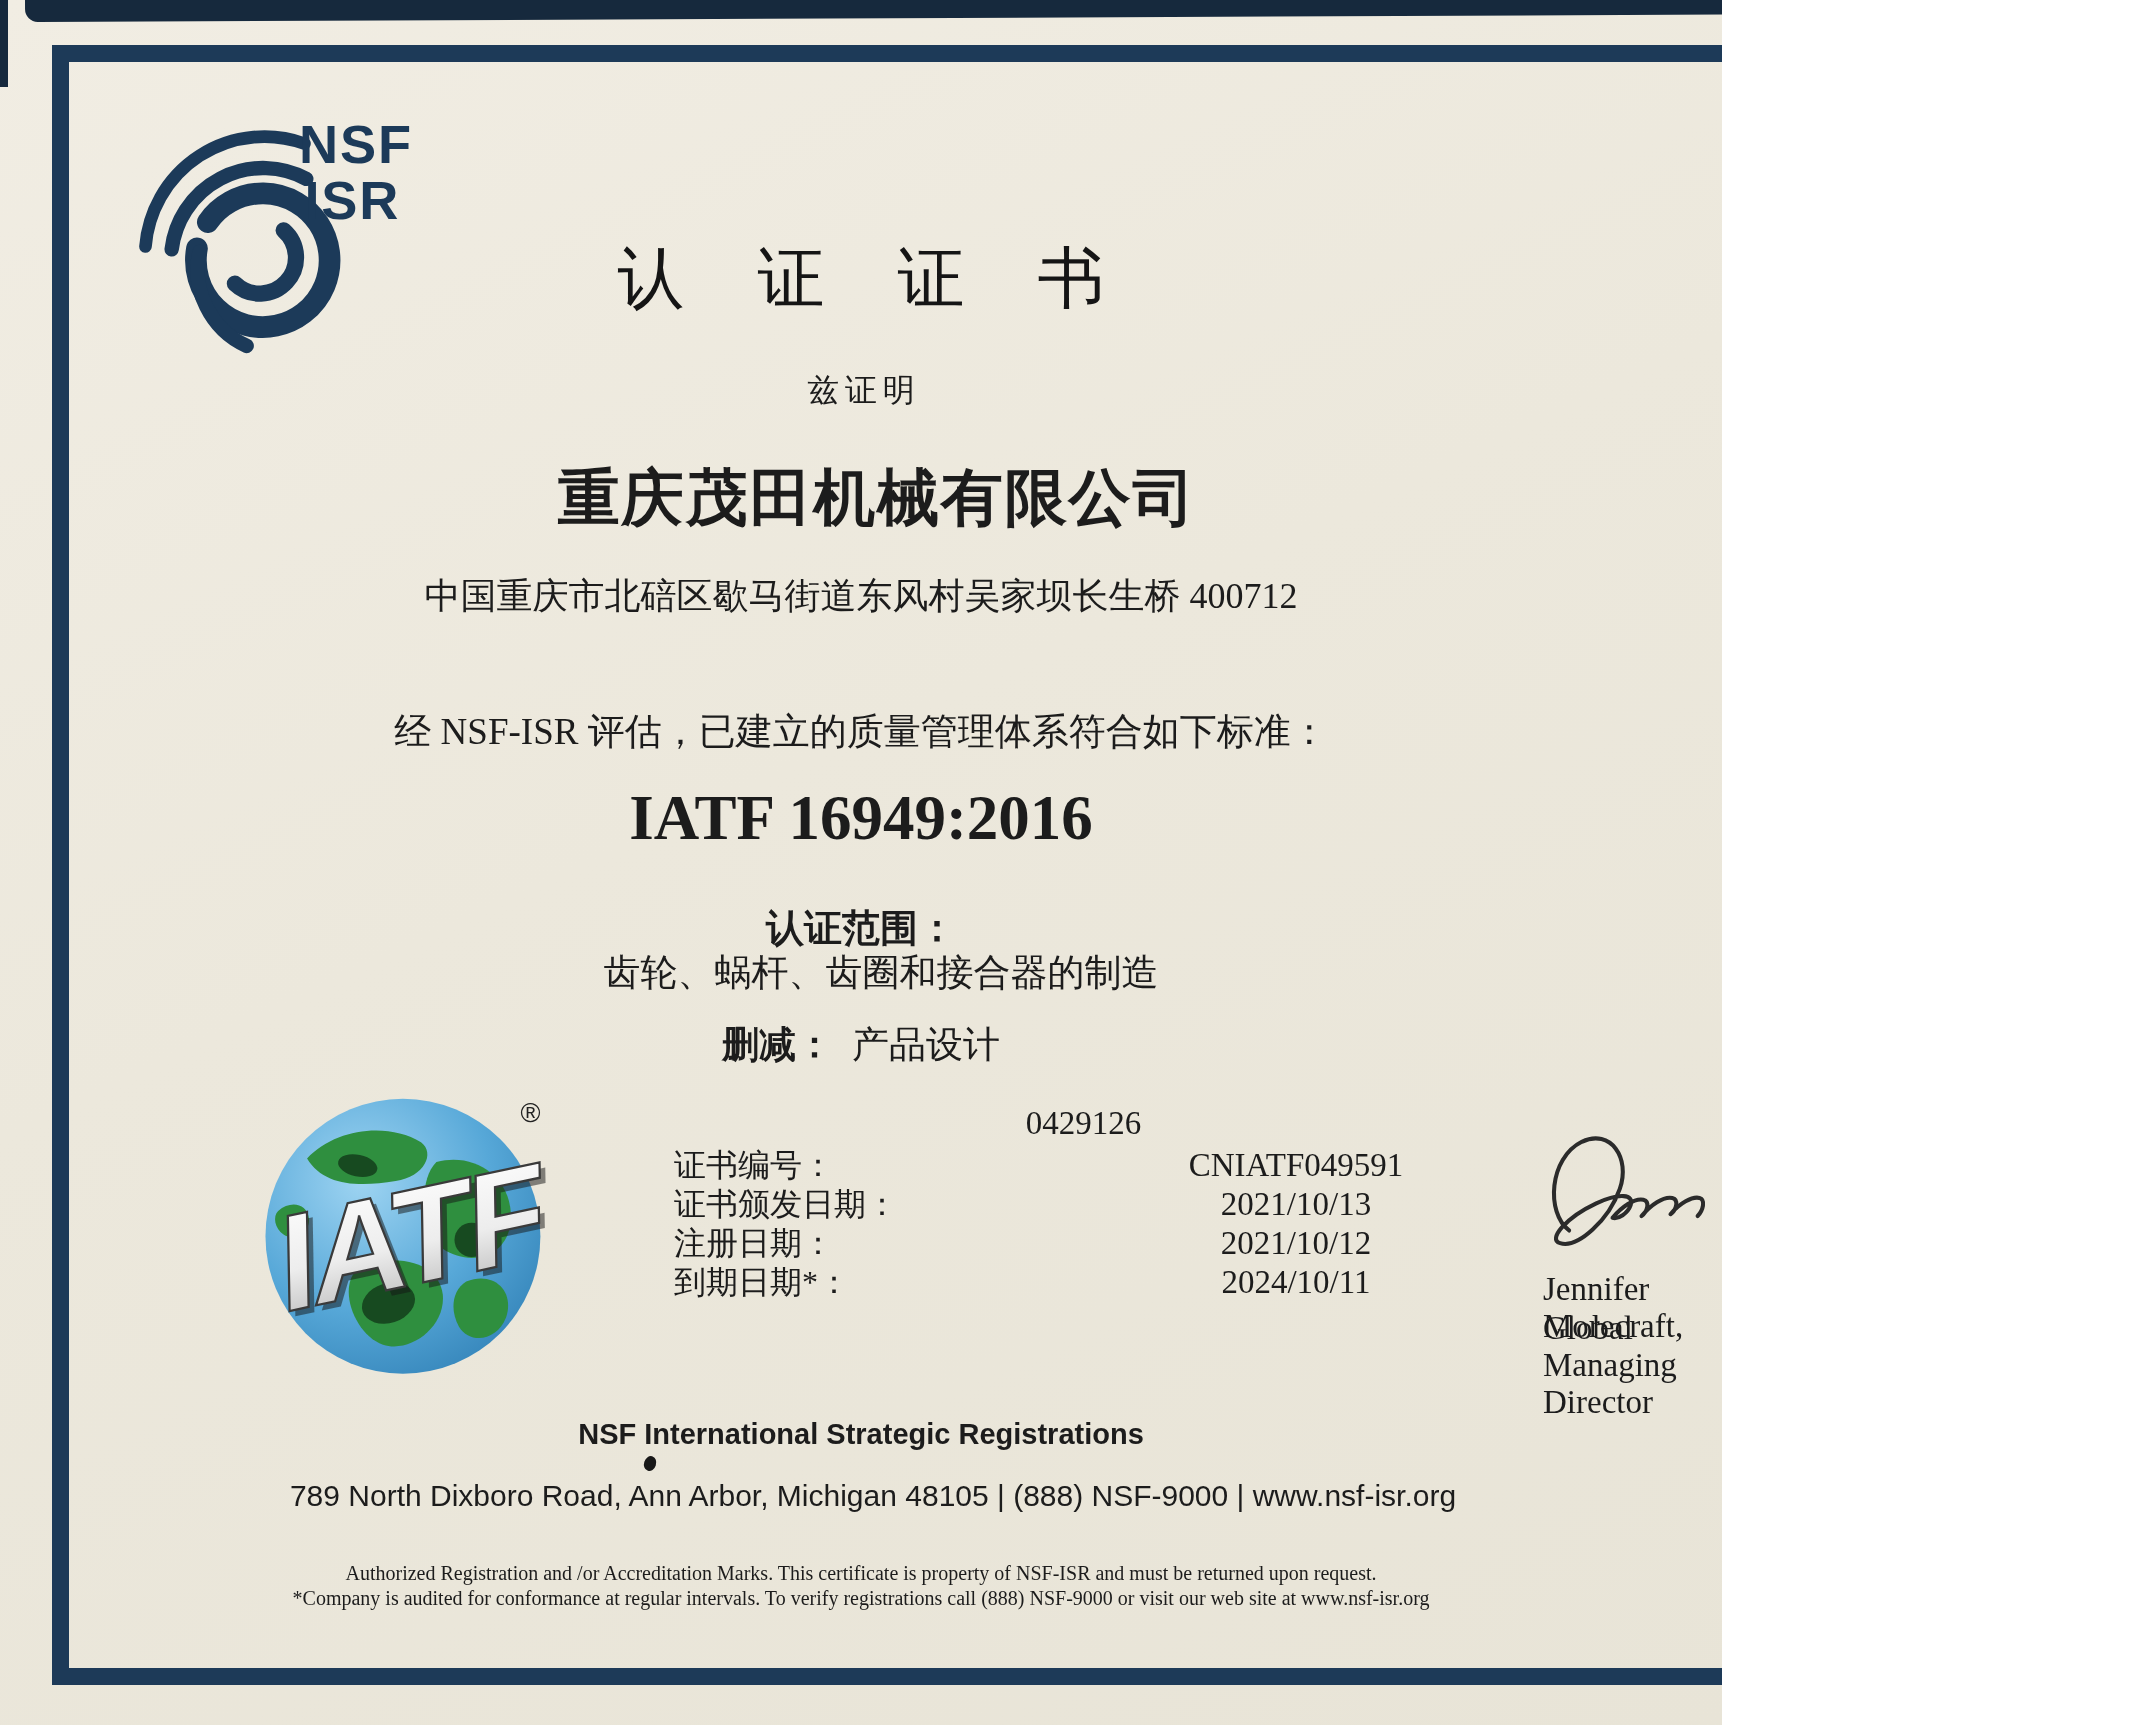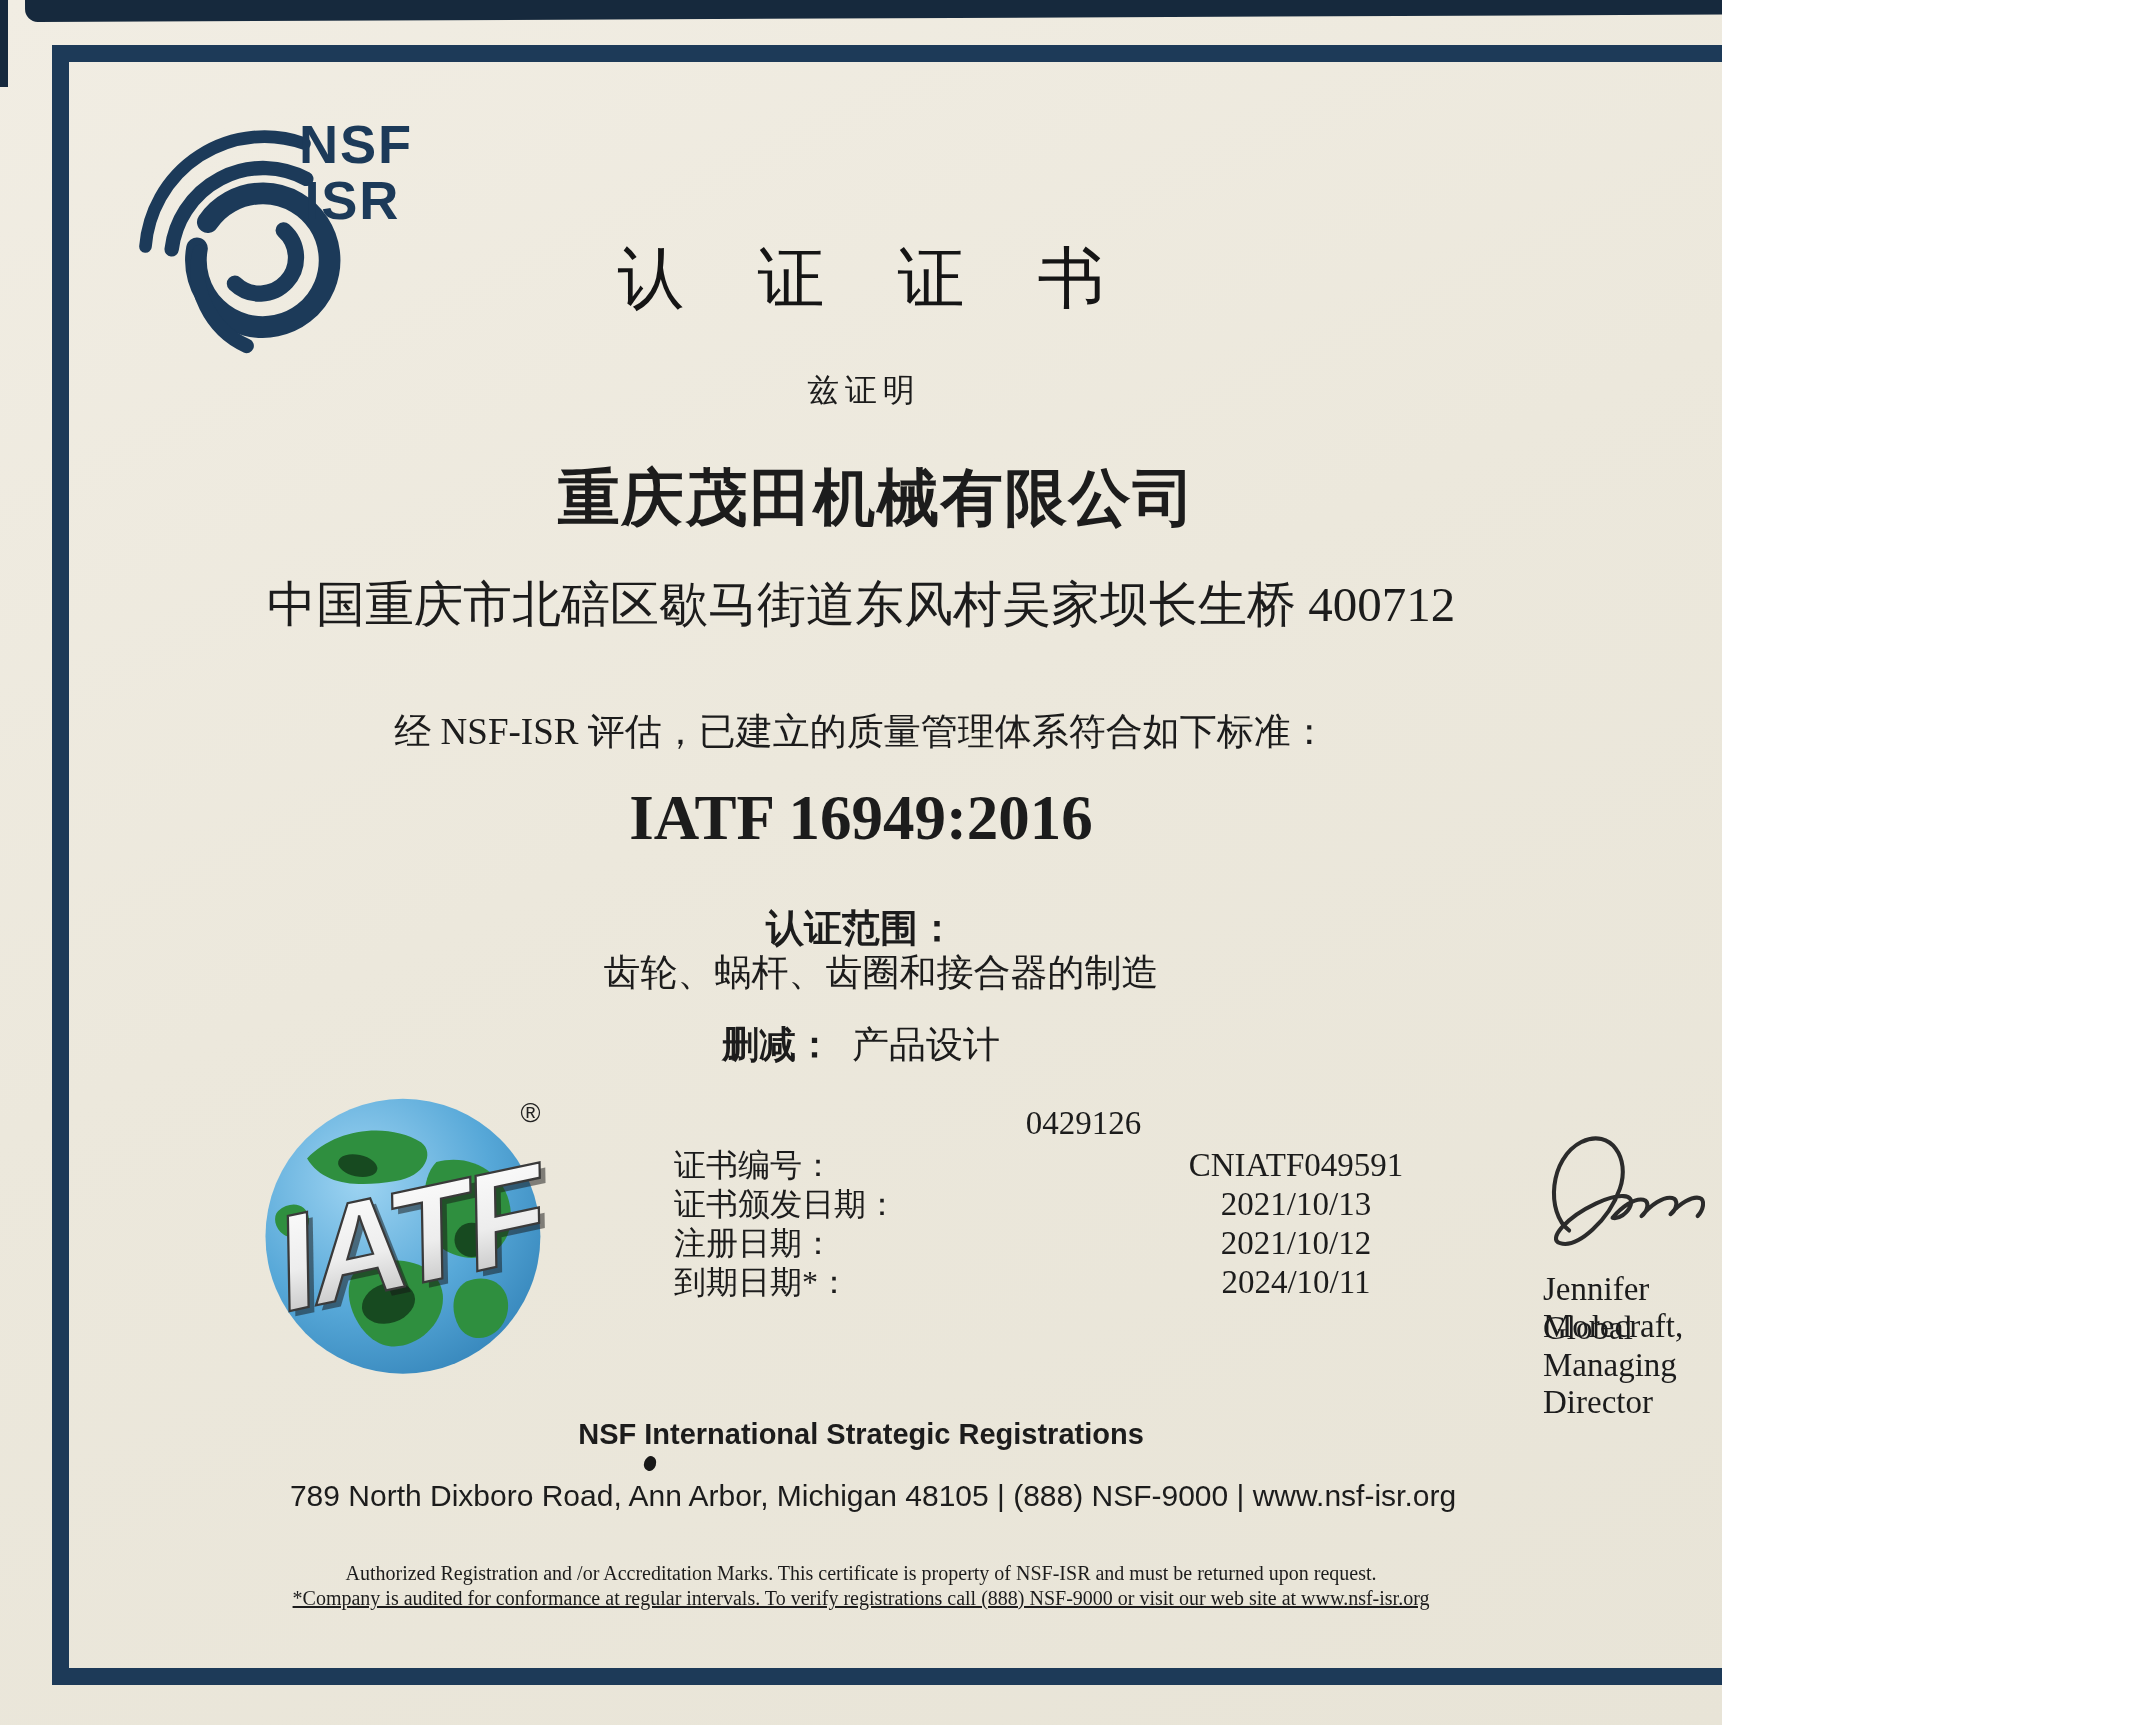--- a/index.html
+++ b/index.html
@@ -12,42 +12,42 @@
   .top-strip{left:25px;top:0;width:1880px;height:22px;background:#16293d;
              border-radius:0 0 9px 12.7px;transform:rotate(-0.25deg);transform-origin:left top;}
   .left-sliver{left:0;top:0;width:8.1px;height:87px;background:#16293d;}
   
   .frame{left:52px;top:45px;width:2040px;height:1640px;box-sizing:border-box;
          border:17px solid #1d3a58;}
   
   .title{top:233px;font-size:67px;letter-spacing:0.42em;text-indent:0.42em;color:#151515;}
   .attest{top:369px;font-size:32px;letter-spacing:0.18em;text-indent:0.18em;}
   .company{top:456px;font-size:62px;font-weight:700;letter-spacing:0.03em;padding-left:32px;}
-  .address{top:572px;font-size:49px;}
+  .address{top:572px;font-size:36px;}
   .intro{top:707px;font-size:37px;}
   .standard{top:782px;font-size:63px;font-weight:700;font-family:"Liberation Serif","DejaVu Serif",serif;}
   .scope-heading{top:903px;font-size:38px;font-weight:700;}
   .scope{top:948px;font-size:37px;margin-left:40px;}
   .exclusion{top:1020px;font-size:37px;}
   .exclusion .lbl{font-weight:700;margin-right:19px;}
   
   .details{left:674px;top:1105px;width:819px;}
   .drow{display:flex;align-items:baseline;height:39px;}
   .dlabel{width:425px;font-size:32px;white-space:nowrap;}
   .dvalue{flex:1;text-align:center;font-size:33px;white-space:nowrap;}
   
   .sig-svg{left:1513px;top:1111px;}
   .sig-name{left:1543px;top:1271px;font-size:33px;}
   .sig-title{left:1543px;top:1310px;font-size:33px;}
   
   .issuer{top:1418px;font-size:29px;font-weight:700;font-family:"Liberation Sans","DejaVu Sans",sans-serif;}
   .issuer-address{top:1479px;font-size:30px;font-family:"Liberation Sans","DejaVu Sans",sans-serif;margin-left:24px;}
   .speck{left:644px;top:1456px;width:11.8px;height:15.4px;background:#181818;border-radius:50%;transform:rotate(18deg);}
   .footnote1{top:1562px;font-size:20px;}
-  .footnote2{top:1587px;font-size:20px;text-decoration:underline;}
+  .footnote2{top:1587px;font-size:20px;}
   svg text{font-family:"Liberation Sans","DejaVu Sans",sans-serif;}
 </style>
 </head>
 <body>
 
 <div class="page">
 
   <div class="abs top-strip"></div>
   <div class="abs left-sliver"></div>
 

